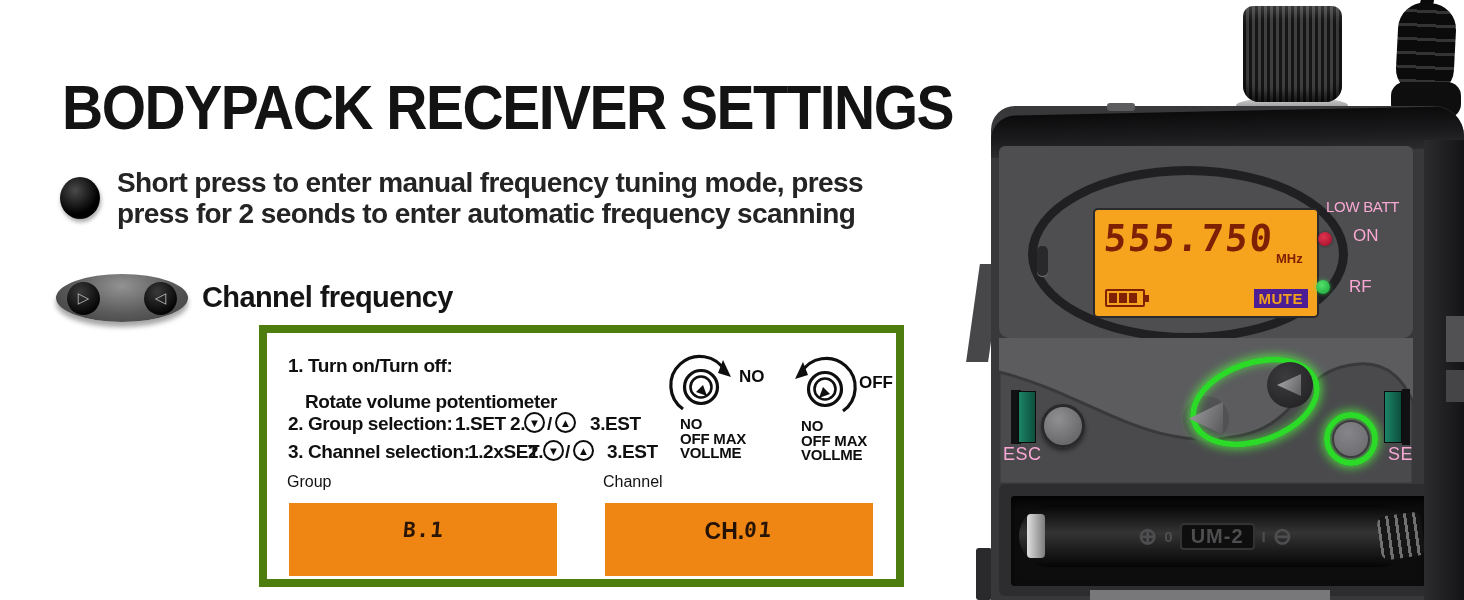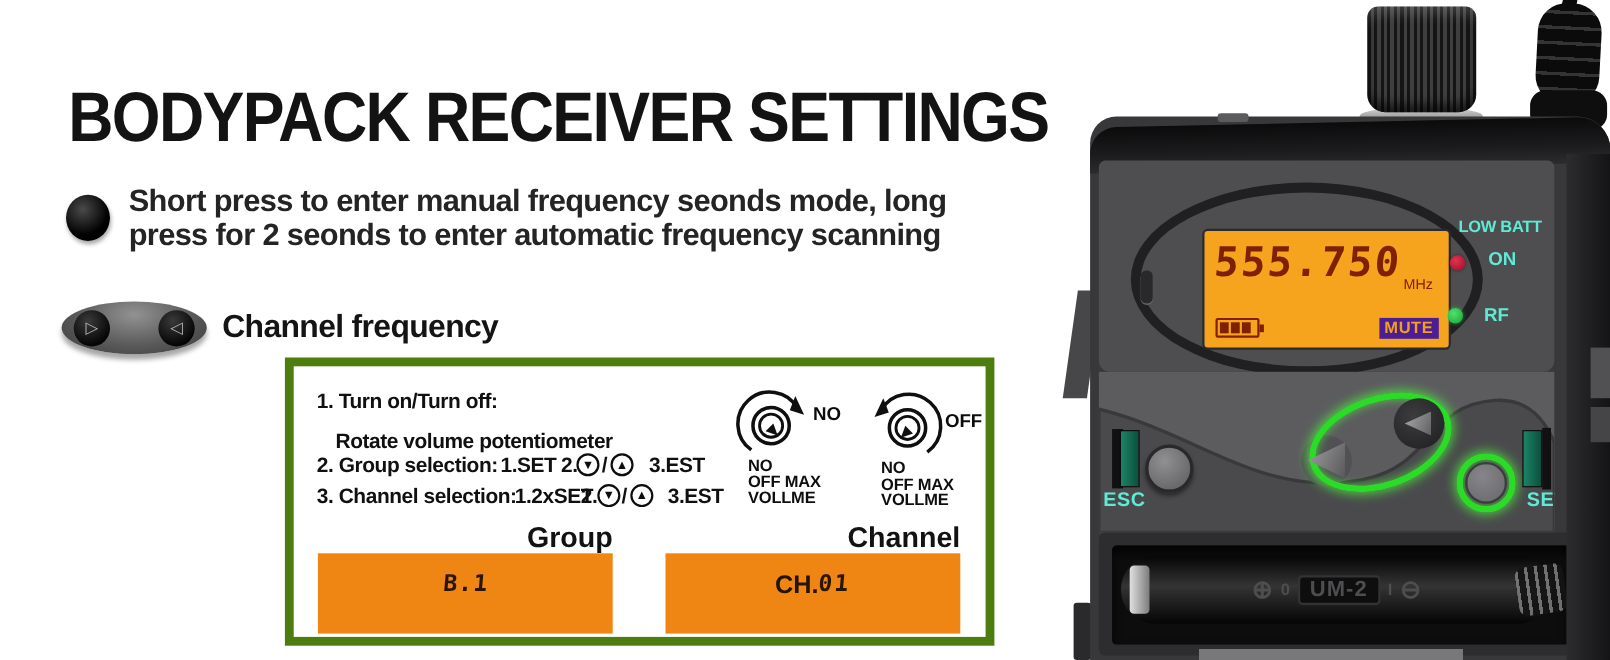--- a/index.html
+++ b/index.html
@@ -27,21 +27,21 @@
   #ch-label{left:202px;top:281px;font-size:29px;font-weight:800;letter-spacing:-.6px;}
 
   
   #ibox{left:259px;top:325px;width:645px;height:262px;border:8px solid #4d7c0f;background:#fff;box-sizing:border-box;}
   .itx{position:absolute;font-size:19px;font-weight:700;letter-spacing:-.4px;color:#101010;white-space:nowrap;}
   .tri-circle{position:absolute;width:21px;height:21px;border:2.3px solid #0d0d0d;border-radius:50%;
               display:flex;align-items:center;justify-content:center;font-size:11.5px;color:#0d0d0d;
               box-sizing:border-box;font-weight:700;background:#fff;}
   .turn-label{position:absolute;font-size:17px;font-weight:800;color:#0c0c0c;}
   .knob-caption{position:absolute;font-size:15px;font-weight:700;line-height:14.5px;letter-spacing:-.2px;color:#0e0e0e;}
-  .disp-label{position:absolute;top:140px;width:270px;text-align:right;font-size:26px;font-weight:700;color:#121212;}
+  .disp-label{position:absolute;top:140px;width:270px;text-align:left;font-size:16px;font-weight:400;color:#121212;}
   .disp{position:absolute;top:170px;width:268px;height:73px;background:#EF8614;display:flex;
         justify-content:center;align-items:flex-start;padding-top:15px;box-sizing:border-box;}
   .seg{font-family:"DejaVu Sans Mono",monospace;font-weight:bold;display:inline-block;transform:skewX(-5deg);}
   #grp-val{font-size:21px;color:#2a1505;letter-spacing:1px;}
   .ch-prefix{font-size:23px;font-weight:800;color:#241303;font-family:"Liberation Sans",sans-serif;}
   #chn-val{font-size:21px;color:#2a1505;letter-spacing:2px;}
 
   
   #knob{left:1243px;top:6px;width:99px;height:96px;border-radius:10px 10px 16px 16px;
         background:repeating-linear-gradient(90deg,#151515 0 3px,#3f3f3f 3px 6px);
@@ -62,28 +62,28 @@
   #redge{left:1424px;top:140px;width:40px;height:460px;background:linear-gradient(90deg,#2c2c2e,#141416);}
   .rtab1{left:1446px;top:316px;width:18px;height:46px;background:#515154;}
   .rtab2{left:1446px;top:370px;width:18px;height:32px;background:#454548;}
 
   #upanel{position:absolute;left:8px;top:40px;width:414px;height:192px;background:#4e4e51;border-radius:6px 6px 10px 10px;}
   #slot{position:absolute;left:38px;top:100px;width:11px;height:30px;background:#29292b;border-radius:5px;box-shadow:0 1px 0 #77777a;}
   #lcd-ring{position:absolute;left:29px;top:20px;width:320px;height:176px;border:9px solid #202022;border-radius:50%;box-sizing:border-box;}
   #lcd{position:absolute;left:94px;top:62px;width:226px;height:110px;background:#F6A41E;border:2px solid #2a2a2c;
        border-radius:5px;box-sizing:border-box;}
   #lcd-freq{position:absolute;left:9px;top:7px;font-size:37px;color:#7E2004;letter-spacing:2px;}
-  #lcd-unit{position:absolute;left:181px;top:41px;font-size:13px;font-weight:400;color:#7E2004;}
+  #lcd-unit{position:absolute;left:181px;top:41px;font-size:13px;font-weight:700;color:#7E2004;}
   #lcd-batt{position:absolute;left:10px;bottom:9px;width:40px;height:18px;border:2.5px solid #7E2004;border-radius:2px;
             display:flex;gap:2px;padding:2px;box-sizing:border-box;}
   #lcd-batt span{display:block;width:8px;height:100%;background:#7E2004;}
   #lcd-batt:after{content:"";position:absolute;right:-6px;top:4px;width:4px;height:7px;background:#7E2004;}
   #lcd-mute{position:absolute;right:9px;bottom:8px;background:#4c1d95;color:#F0A01C;font-size:15px;
             font-weight:800;padding:1px 5px;letter-spacing:.5px;}
-  .dev-label{position:absolute;color:#5eead4;font-weight:700;}
+  .dev-label{position:absolute;color:#f9a8d4;font-weight:400;}
   #lab-lowbatt{left:327px;top:52px;font-size:15px;letter-spacing:-.3px;}
   #lab-on{left:354px;top:80px;font-size:17px;}
   #lab-rf{left:350px;top:131px;font-size:17px;}
   .led{position:absolute;width:14px;height:14px;border-radius:50%;}
   #led-on{left:319px;top:86px;background:radial-gradient(circle at 40% 35%,#e0334f,#9d0c28);box-shadow:0 0 3px rgba(0,0,0,.5);}
   #led-rf{left:317px;top:134px;background:radial-gradient(circle at 40% 35%,#52e06b,#17a339);box-shadow:0 0 4px rgba(60,255,90,.5);}
 
   #midsec{position:absolute;left:8px;top:232px;width:414px;height:146px;background:#5c5c5f;overflow:hidden;}
   .blk-ind{position:absolute;background:#111113;}
   .teal-ind{position:absolute;width:16px;height:50px;border:1px solid #0b0b0b;
@@ -127,21 +127,21 @@
 </style>
 </head>
 <body>
 
 <div class="canvas">
 
   <div class="abs" id="title">BODYPACK RECEIVER SETTINGS</div>
 
   <div class="abs" id="b1-icon"></div>
   <div class="abs" id="b1-text">
-    <div>Short press to enter manual frequency seonds mode, long</div>
+    <div>Short press to enter manual frequency tuning mode, press</div>
     <div>press for 2 seonds to enter automatic frequency scanning</div>
   </div>
 
   <div class="abs" id="ch-icon">
     <span class="ch-btn">▷</span>
     <span class="ch-btn">◁</span>
   </div>
   <div class="abs" id="ch-label">Channel frequency</div>
 
   <div class="abs" id="ibox">

